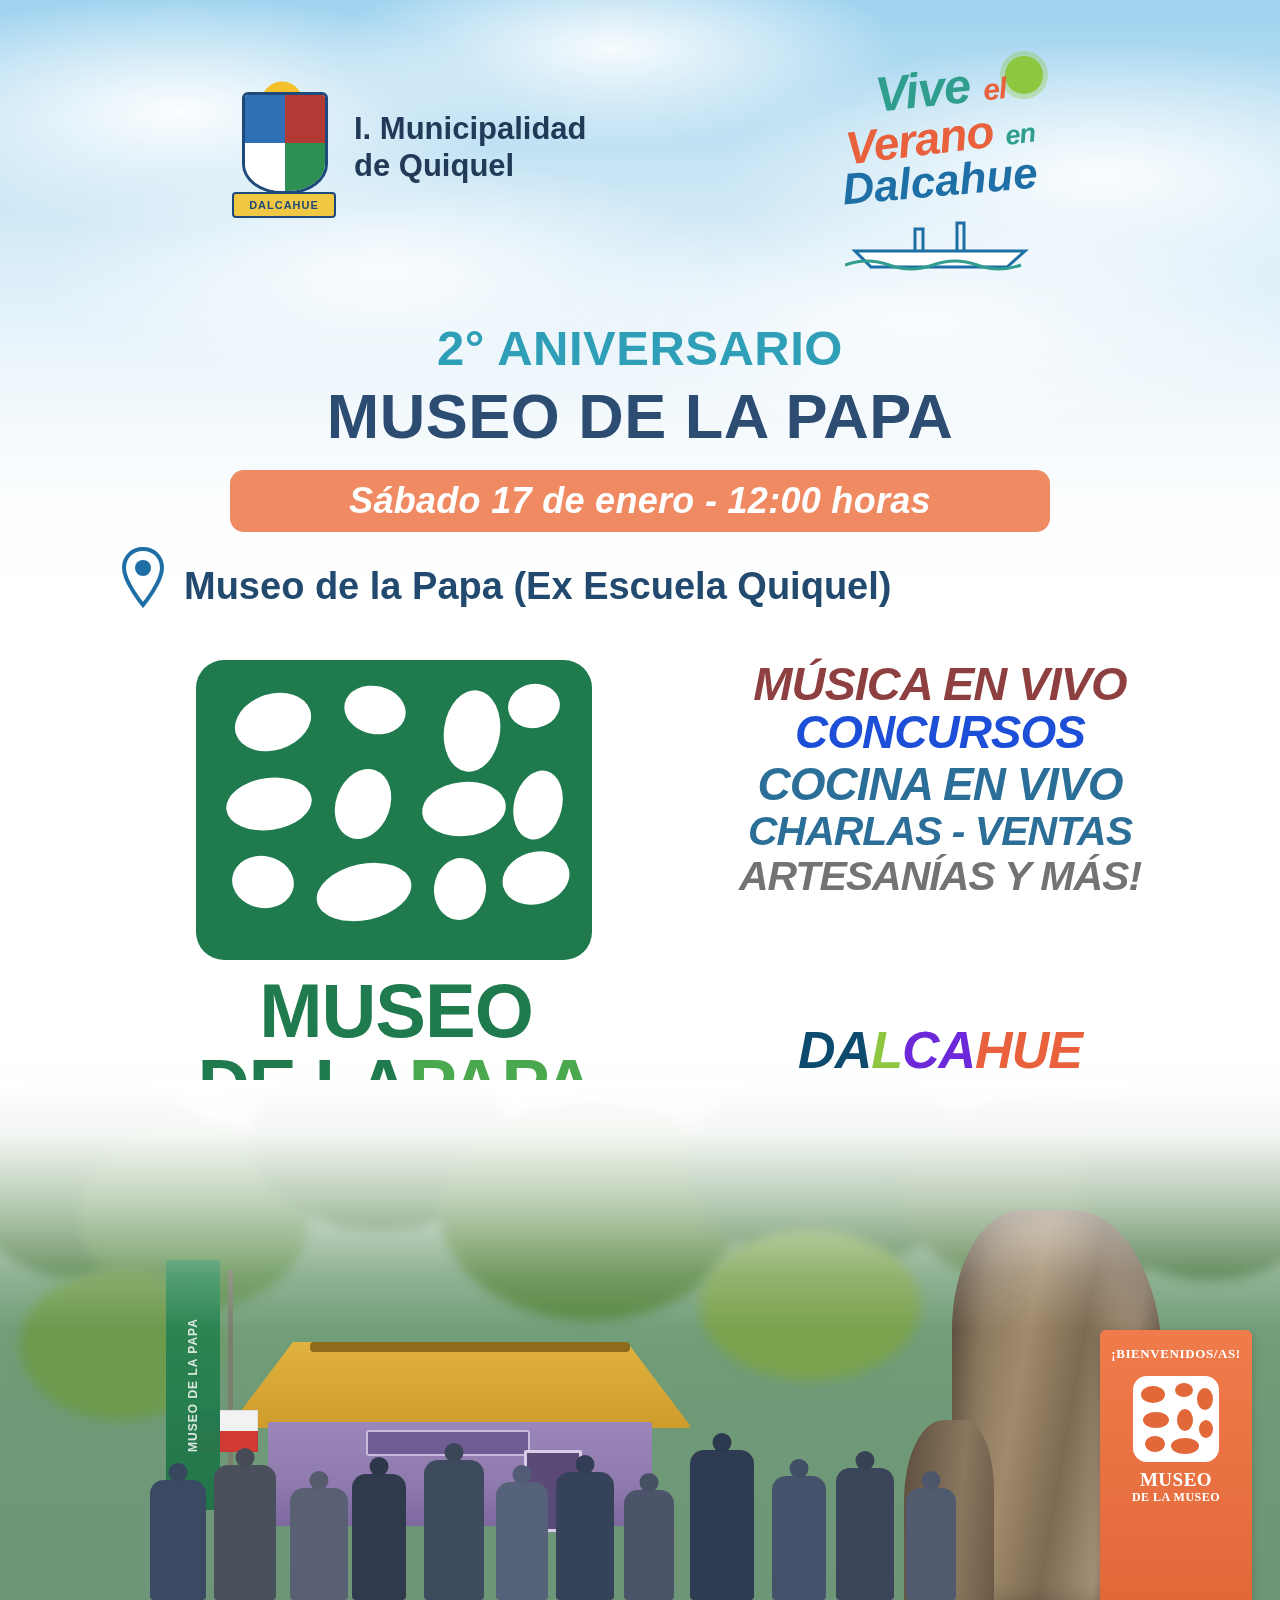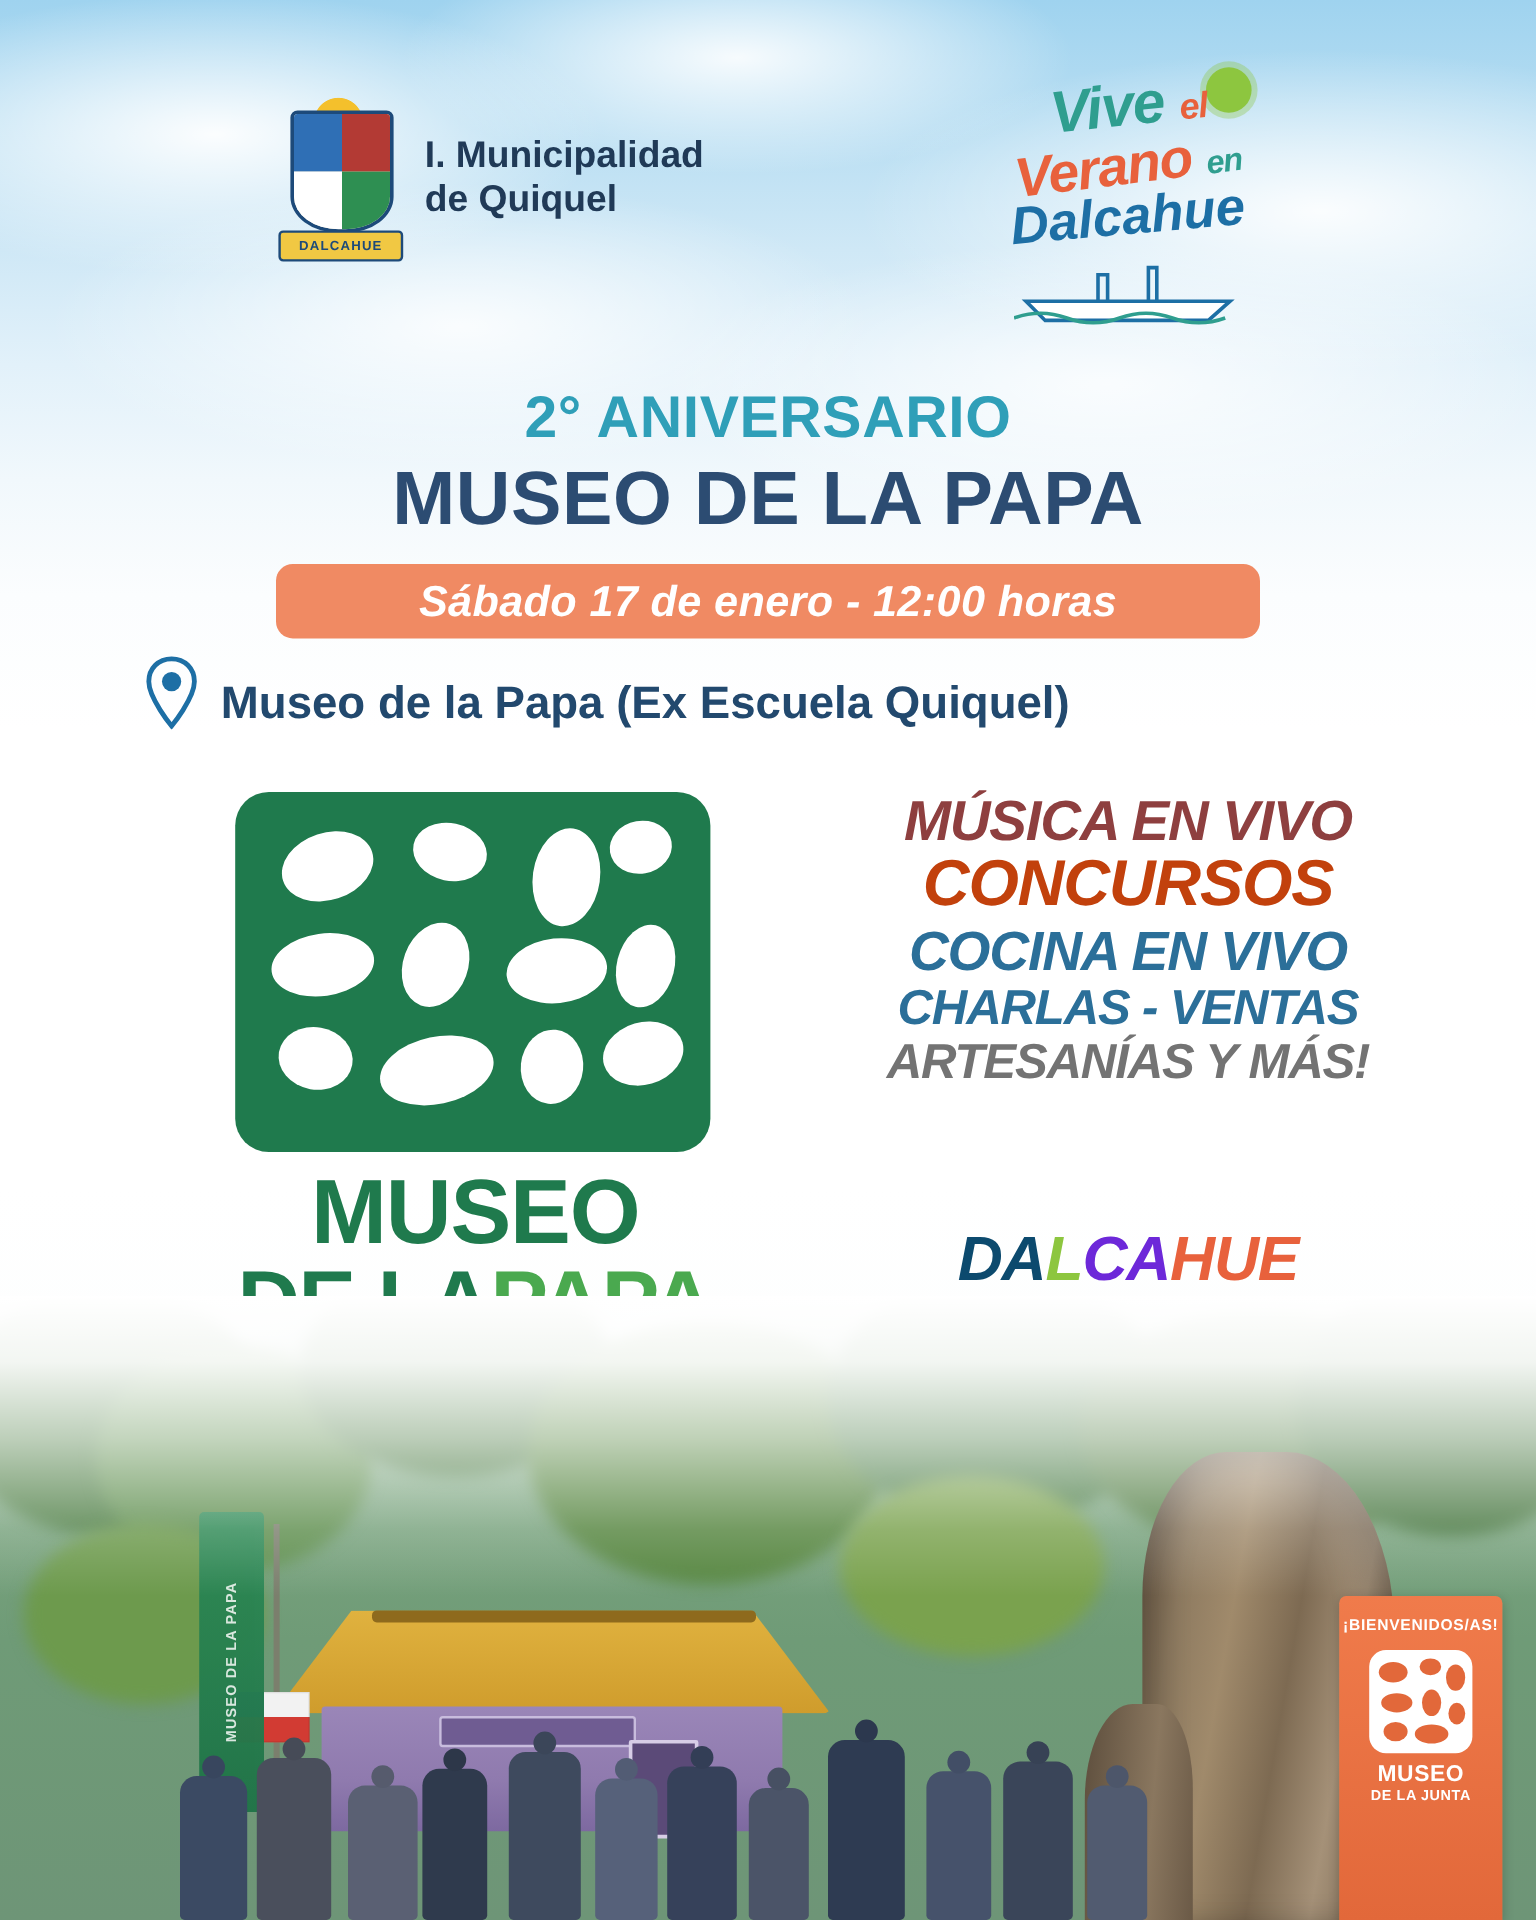--- a/index.html
+++ b/index.html
@@ -178,26 +178,27 @@
     font-size: 12px;
     letter-spacing: 1px;
     white-space: nowrap;
     font-weight: bold;
     opacity: .85;
   }
   
   .banner-orange {
     position: absolute;
     right: 28px; top: 250px;
-    width: 136px; height: 270px;
+    width: 152px; height: 270px;
     background: linear-gradient(180deg, #f07b4b, #e2683a);
     border-radius: 6px 6px 0 0;
     box-shadow: 0 3px 10px rgba(0,0,0,.2);
     text-align: center;
     color: #fff;
+    font-family: Liberation Serif, serif;
   }
   .banner-orange .welcome {
     margin-top: 16px;
     font-size: 13px;
     letter-spacing: .6px;
     font-weight: bold;
   }
   .banner-orange .mini-logo {
     margin: 14px auto 8px;
     width: 86px; height: 86px;
@@ -460,21 +461,21 @@
   .acts {
     position: absolute;
     right: 105px;
     top: 660px;
     width: 470px;
     text-align: center;
     font-style: italic;
   }
   .acts div { line-height: 1.0; font-weight: 800; letter-spacing: -1px; }
   .a1 { font-size: 47px; color: #8e3f3f; }
-  .a2 { font-size: 54px; color: #c2410c; margin-top: 2px; }
+  .a2 { font-size: 46px; color: #1d4ed8; margin-top: 2px; }
   .a3 { font-size: 46px; color: #2b6f99; margin-top: 6px; }
   .a4 { font-size: 41px; color: #2b6f99; margin-top: 4px; }
   .a5 { font-size: 41px; color: #737373; margin-top: 4px; }
 
   
   .dalca {
     position: absolute;
     right: 150px;
     top: 1020px;
     width: 380px;
@@ -657,21 +658,21 @@
         <i style="left:8px;  top:10px; width:24px; height:17px;"></i>
         <i style="left:42px; top:7px;  width:18px; height:14px;"></i>
         <i style="left:64px; top:12px; width:16px; height:22px;"></i>
         <i style="left:10px; top:36px; width:26px; height:16px;"></i>
         <i style="left:44px; top:33px; width:16px; height:22px;"></i>
         <i style="left:66px; top:44px; width:14px; height:18px;"></i>
         <i style="left:12px; top:60px; width:20px; height:16px;"></i>
         <i style="left:38px; top:62px; width:28px; height:16px;"></i>
       </div>
       <div class="b-title">MUSEO</div>
-      <div class="b-sub">DE LA JUNTA</div>
+      <div class="b-sub">DE LA MUSEO</div>
     </div>
 
     <i class="person" style="left:150px; width:56px; height:120px; background:#3b4a63;">
         <i></i>
       </i>
     <i class="person" style="left:214px; width:62px; height:135px; background:#4a4f5c;">
         <i></i>
       </i>
     <i class="person" style="left:290px; width:58px; height:112px; background:#5a6073;">
         <i></i>

